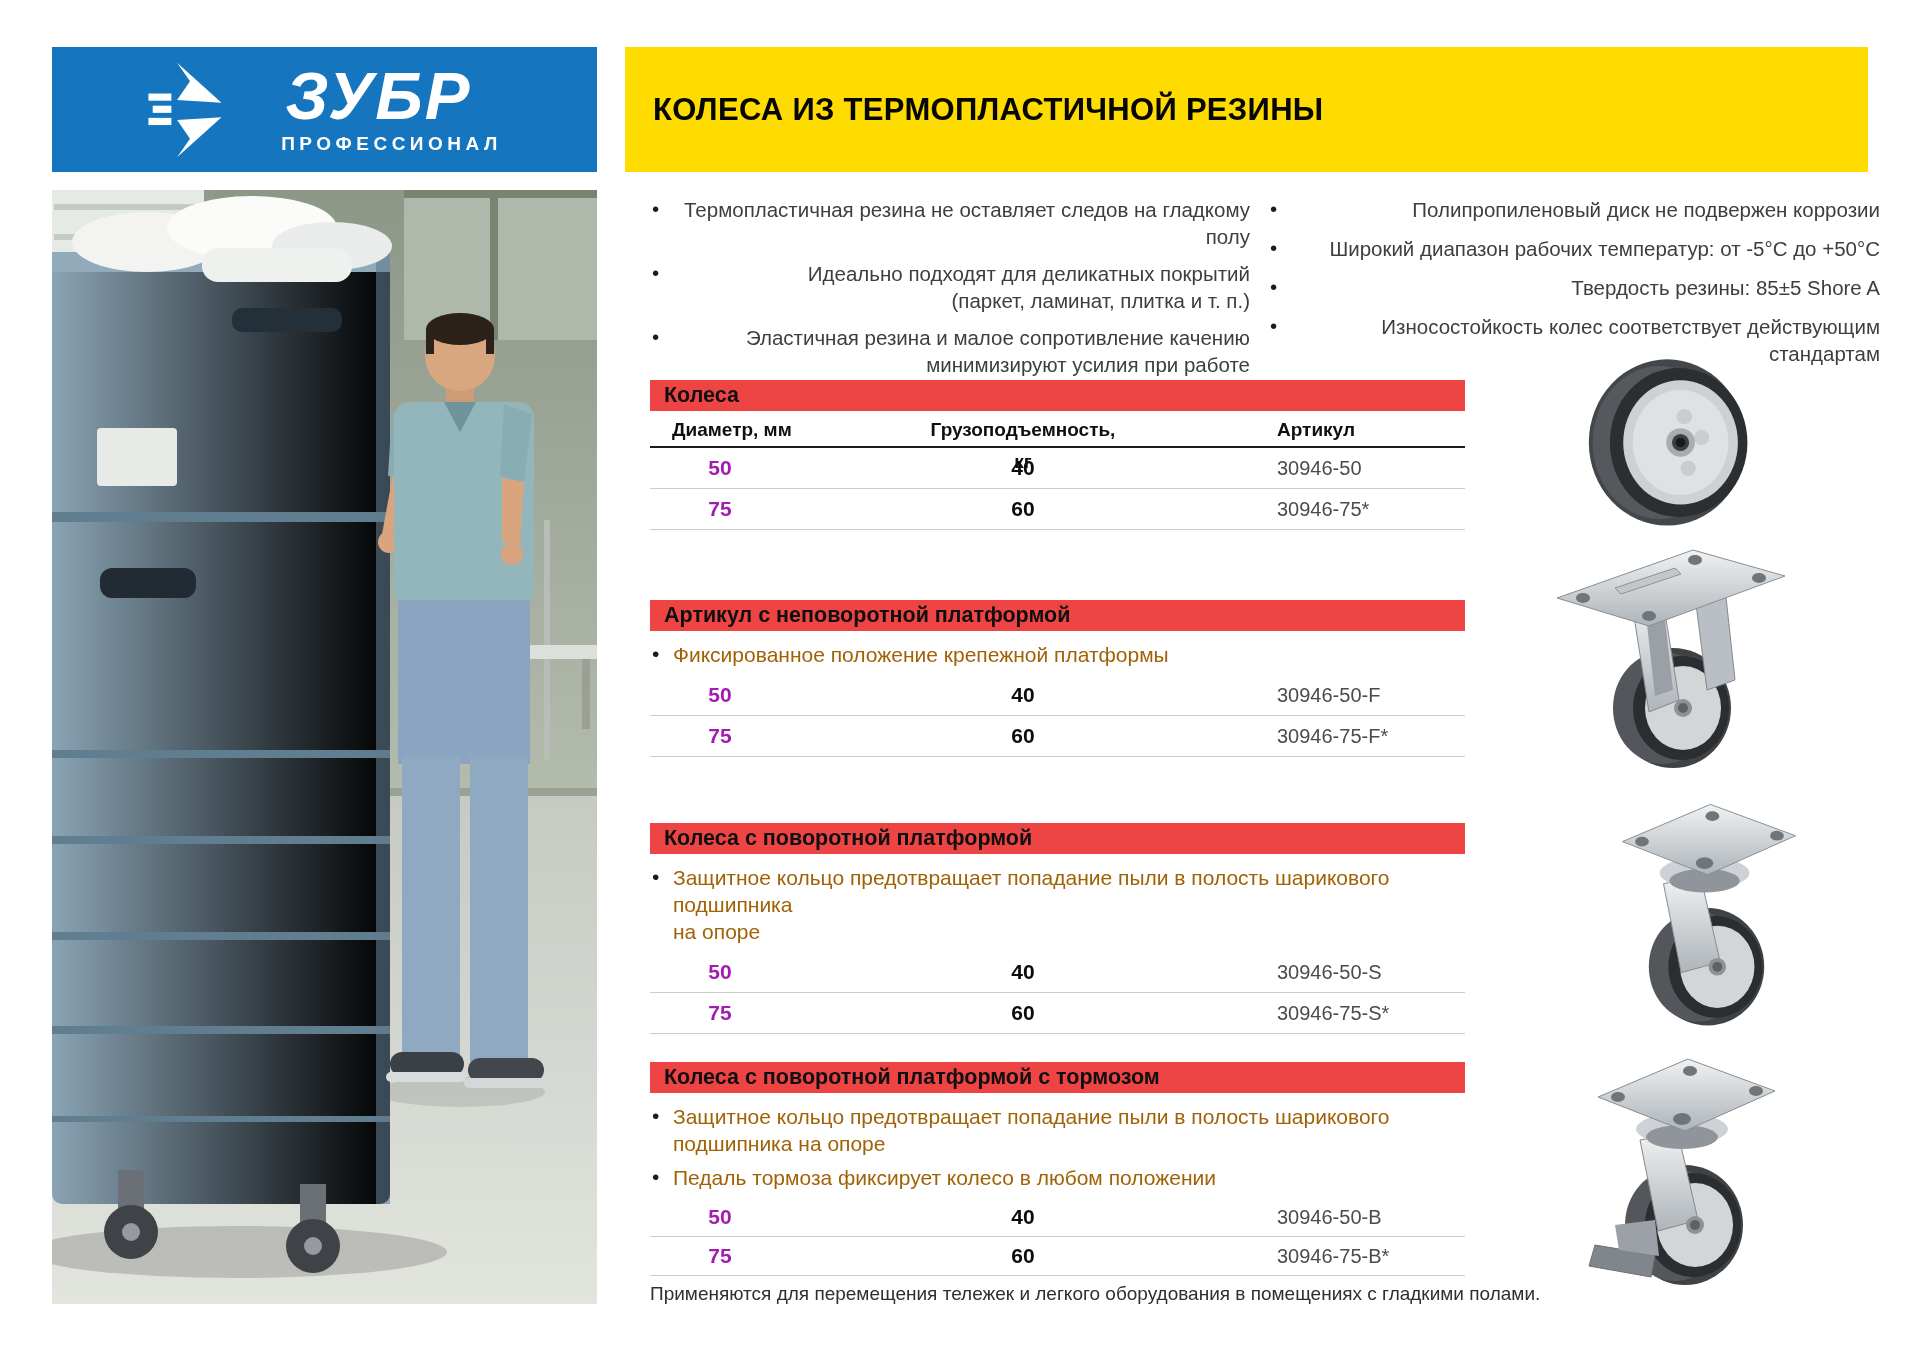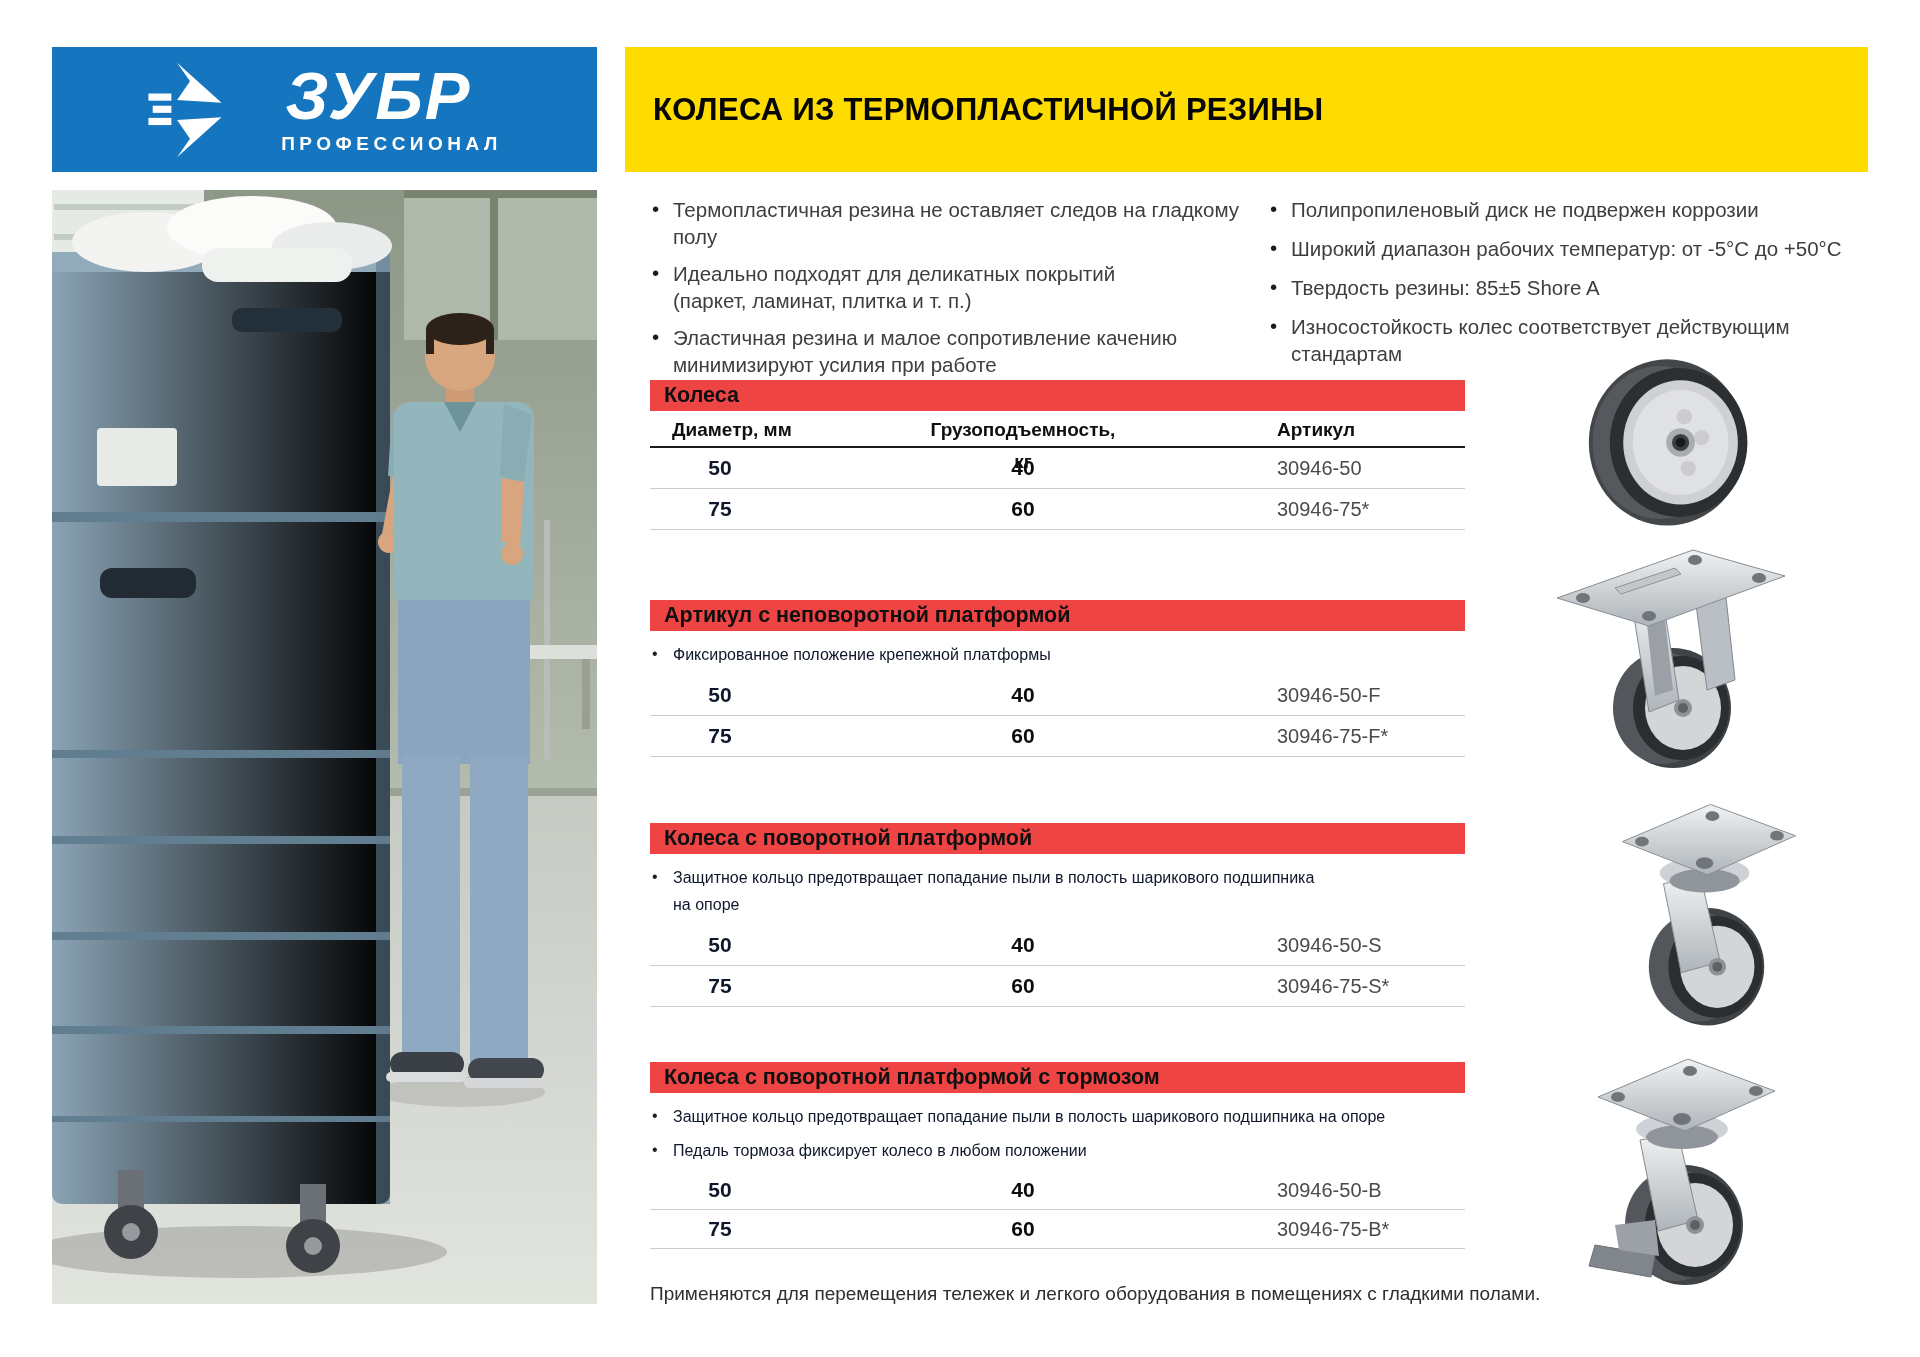--- a/index.html
+++ b/index.html
@@ -13,46 +13,46 @@
   .brand-col{display:flex;flex-direction:column;align-items:center;}
   .brand{color:#fff;font-size:67px;font-weight:bold;font-style:italic;line-height:0.95;letter-spacing:2px;}
   .brand-sub{color:#fff;font-size:19px;font-weight:bold;letter-spacing:4.5px;margin-top:5px;padding-left:26px;}
   .title-bar{left:625px;top:47px;width:1243px;height:125px;background:#ffdc00;display:flex;align-items:center;}
   .page-title{font-size:31px;font-weight:bold;color:#060606;padding-left:28px;letter-spacing:.3px;}
 
   
   .photo{left:52px;top:190px;width:545px;height:1114px;overflow:hidden;background:#aab3a4;}
 
   
-  ul.features{list-style:none;margin:0;padding:0;}
+  ul.features{list-style:none;margin:0;padding:0;text-align:right;}
   .features li{position:relative;padding-left:23px;font-size:20.5px;line-height:27px;color:#3e3e3e;
                white-space:pre-line;margin-bottom:10px;}
   .features li::before{content:"•";position:absolute;left:2px;top:-1px;color:#1c1c1c;}
   .features-left{left:650px;top:196px;width:600px;}
   .features-right{left:1268px;top:196px;width:612px;}
   .features-right li{margin-bottom:12px;}
 
   
   .tsec{left:650px;width:815px;}
   .band{height:31px;background:#ef4444;font-size:21.5px;font-weight:bold;color:#101010;
         line-height:31px;padding-left:14px;box-sizing:border-box;}
   .thead{position:relative;height:32px;border-bottom:2px solid #1c1c1c;margin-top:3px;}
   .thead span{position:absolute;top:0;line-height:32px;font-size:19px;font-weight:bold;color:#0f0f0f;}
   .h1{left:22px;}
   .h2{left:273px;width:200px;text-align:center;}
   .h3{left:627px;}
   .rows{margin-top:6px;}
   .trow{position:relative;height:40px;border-bottom:1px solid #cccccc;}
   .trow .c1{position:absolute;left:22px;width:96px;text-align:center;line-height:40px;
-            font-size:21px;font-weight:bold;color:#0f172a;}
+            font-size:21px;font-weight:bold;color:#a21caf;}
   .trow .c2{position:absolute;left:273px;width:200px;text-align:center;line-height:40px;
             font-size:21px;font-weight:bold;color:#0c0c0c;}
   .trow .c3{position:absolute;left:627px;line-height:40px;font-size:20px;color:#4b4b4b;}
   .tbullets{margin-top:10px;}
-  .tbullet{position:relative;padding-left:23px;font-size:16px;line-height:27px;color:#0f172a;
+  .tbullet{position:relative;padding-left:23px;font-size:21px;line-height:27px;color:#a16207;
            white-space:pre-line;margin-bottom:7px;}
   .tbullet::before{content:"•";position:absolute;left:2px;top:-1px;color:#1c1c1c;}
 
   .note{left:650px;top:1283px;font-size:19px;color:#2f2f2f;}
   .footer{left:45px;top:1316px;font-size:17.5px;color:#1a1a1a;}
   .footer .sep{margin:0 13px;color:#333;}
   .site{color:#1a1a1a;text-decoration:none;}
 </style>
 </head>
 <body>

